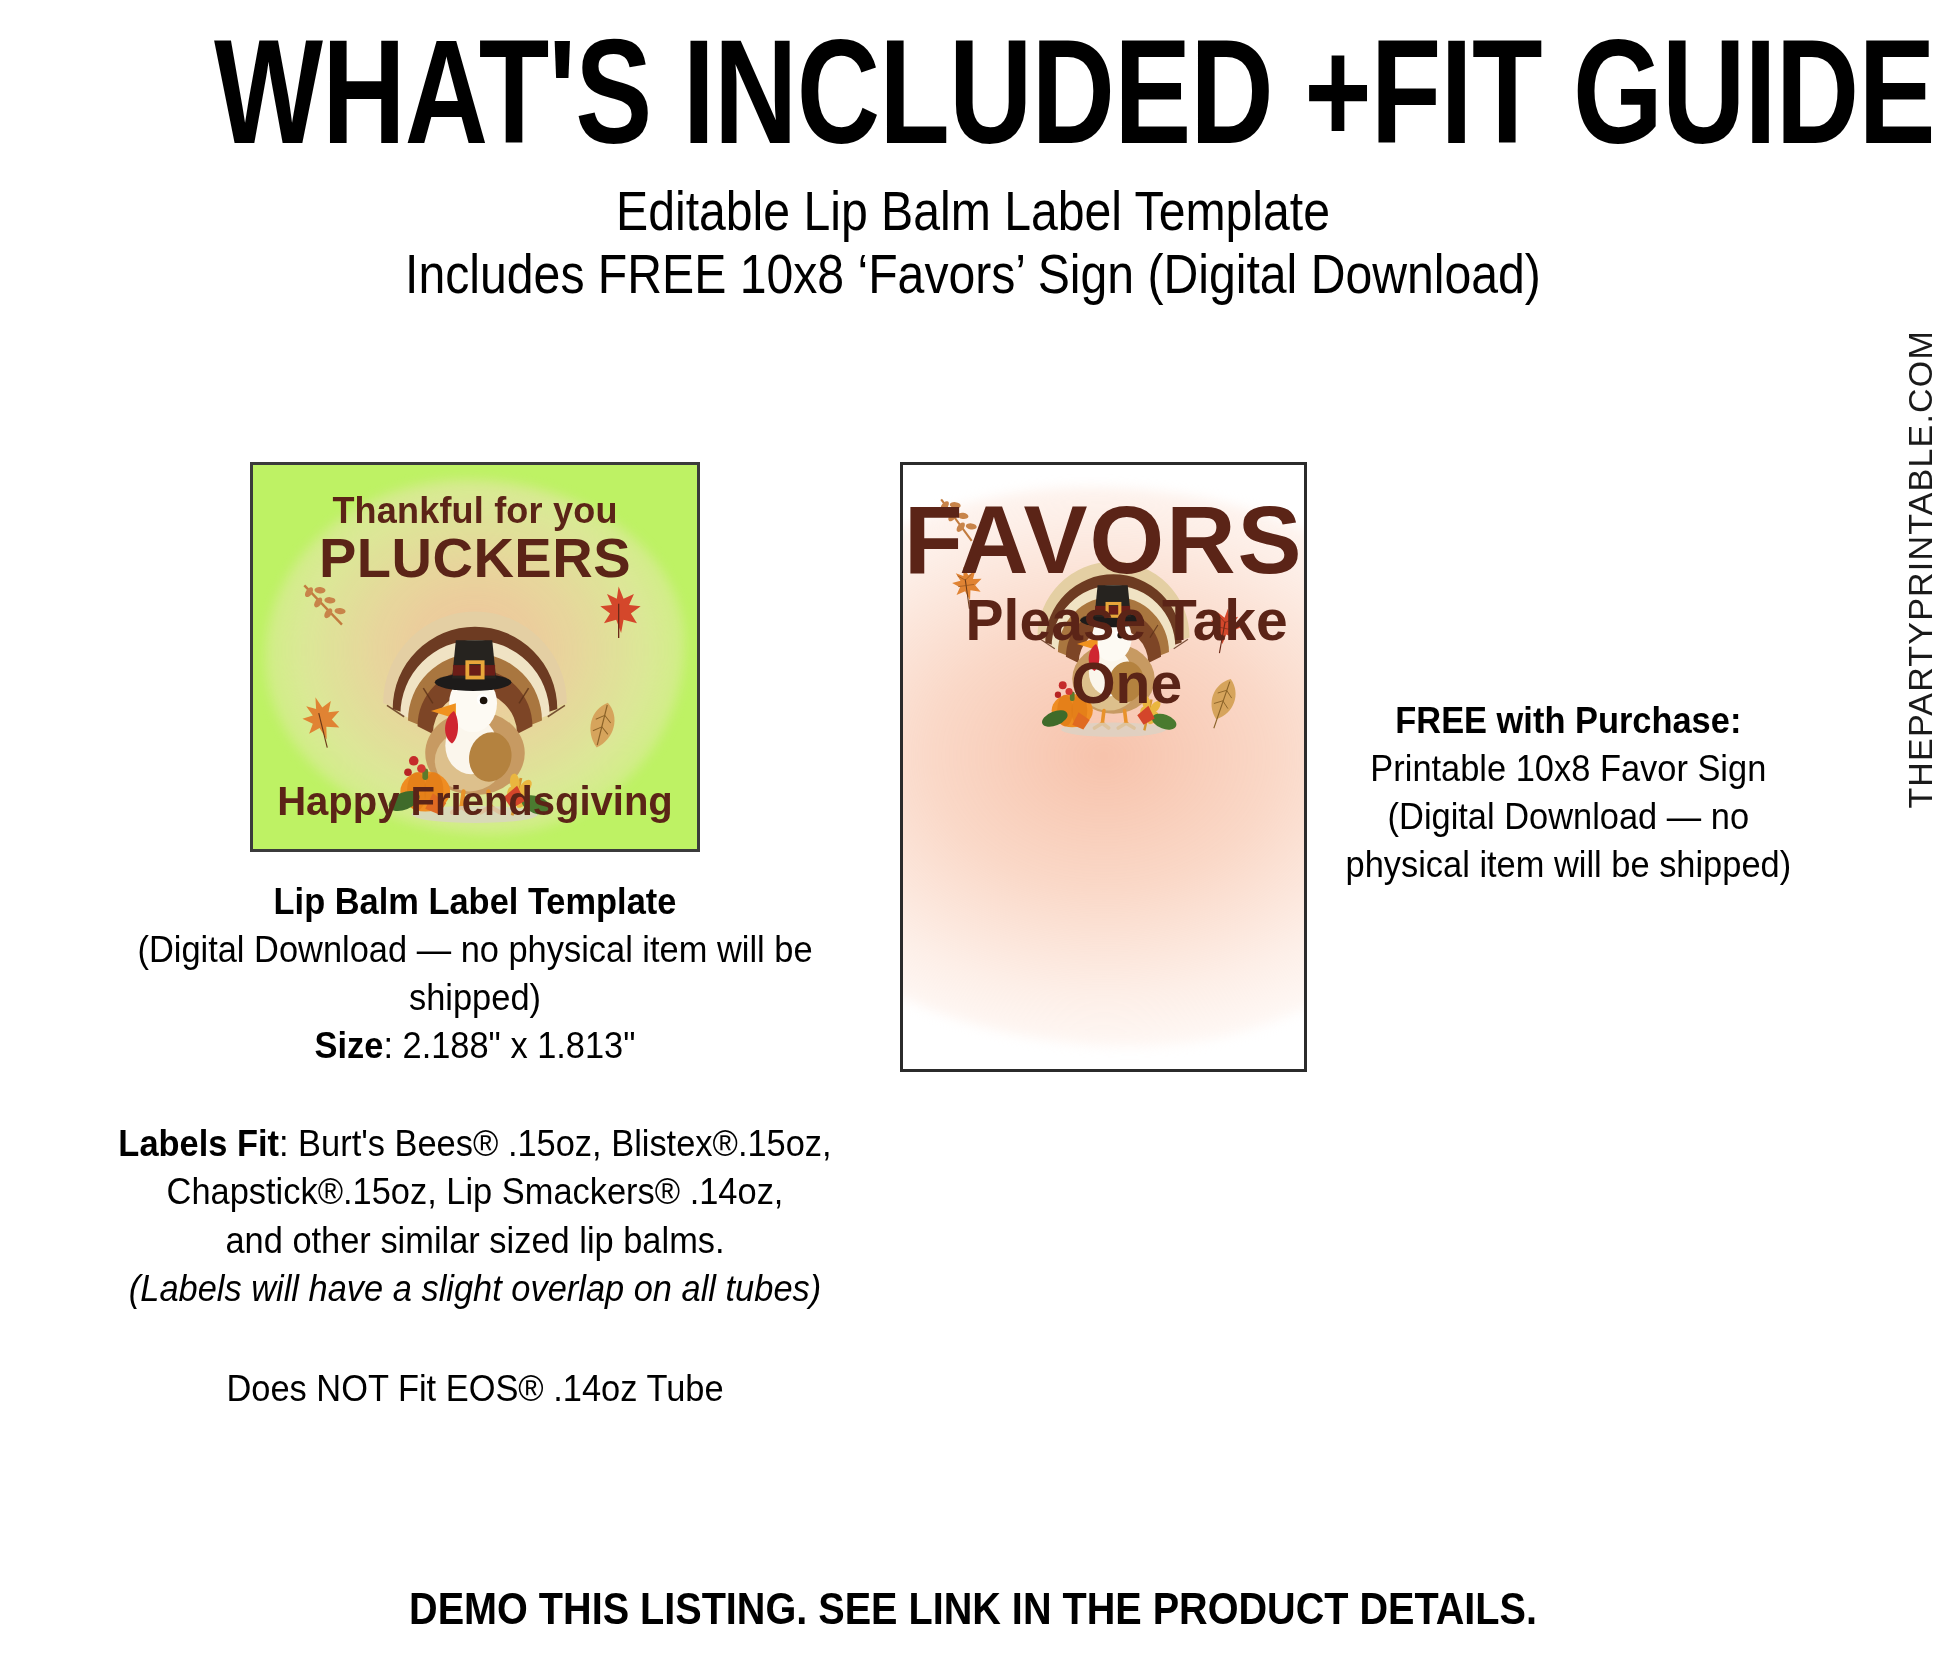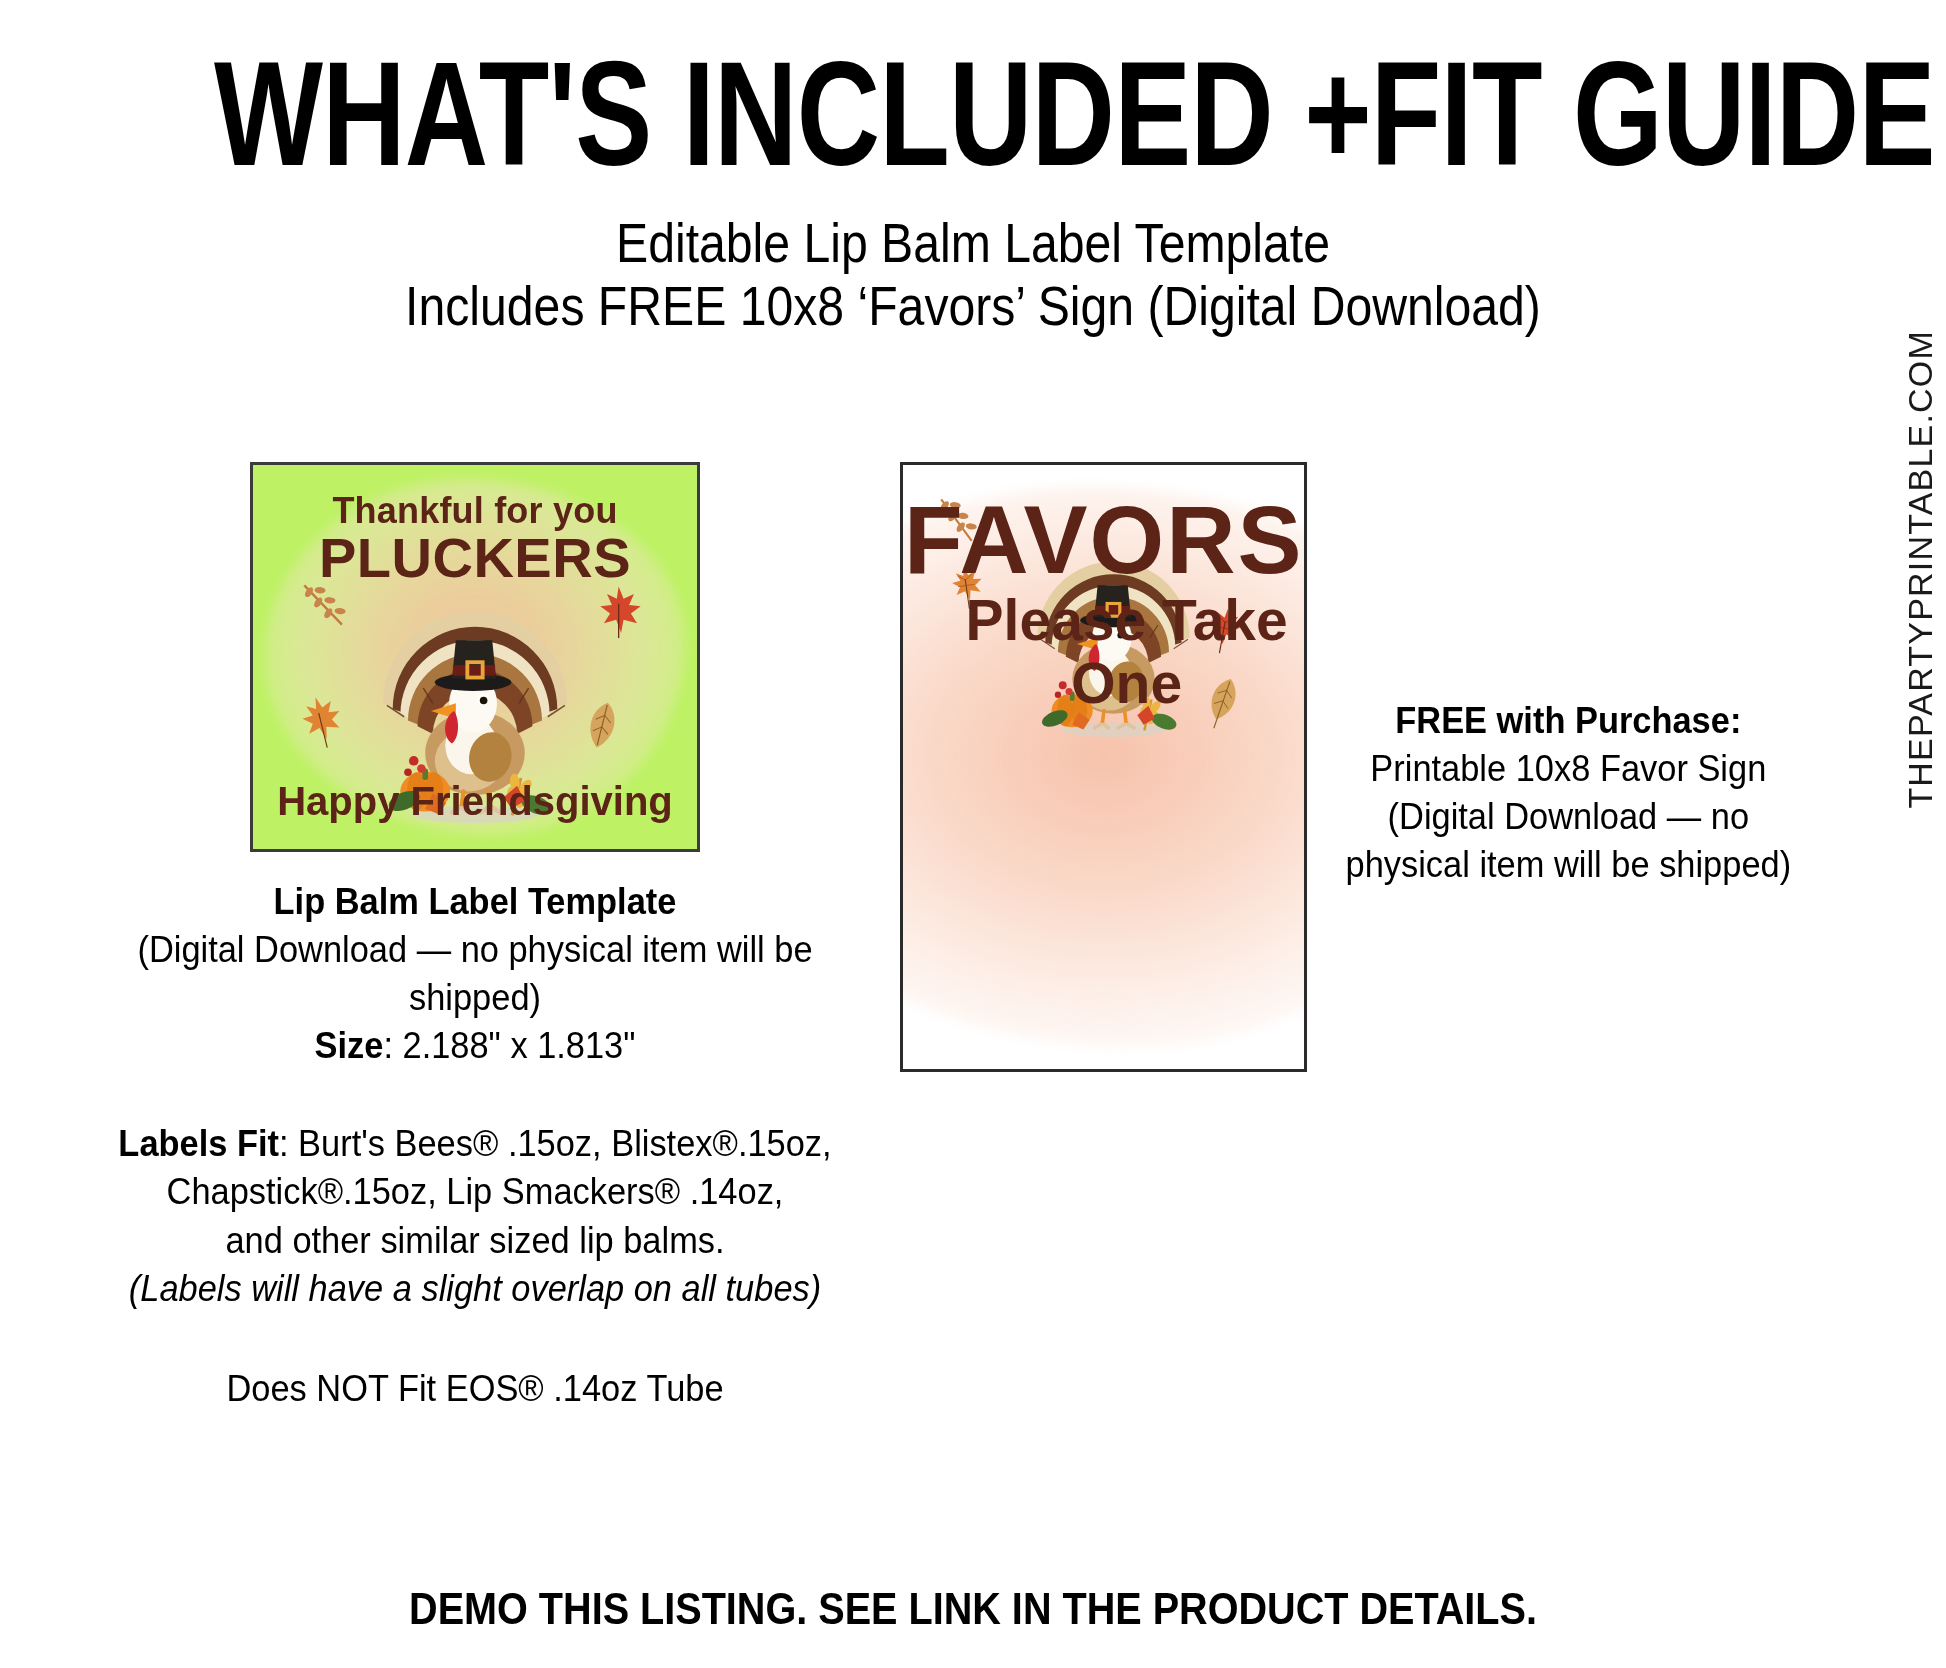--- a/index.html
+++ b/index.html
@@ -9,37 +9,37 @@
     font-family:"Liberation Sans", sans-serif;
     color:#000000;
     overflow:hidden;
     position:relative;
   }
 
   
   .header{
     width:100%;
     text-align:center;
-    padding-top:44px;
+    padding-top:22px;
     box-sizing:border-box;
   }
   .main-title{
     font-family:"Liberation Sans", sans-serif;
     font-weight:700;
     font-size:148px;
     line-height:0.95;
     letter-spacing:-1px;
     transform:scaleX(0.78);
     transform-origin:center top;
     margin:0;
     color:#000;
     white-space:nowrap;
   }
   .subtitle-wrap{
-    margin-top:28px;
+    margin-top:18px;
   }
   .subtitle1{
     font-size:56px;
     line-height:1.08;
     transform:scaleX(0.86);
     transform-origin:center;
     white-space:nowrap;
     margin:0;
     font-weight:400;
   }

